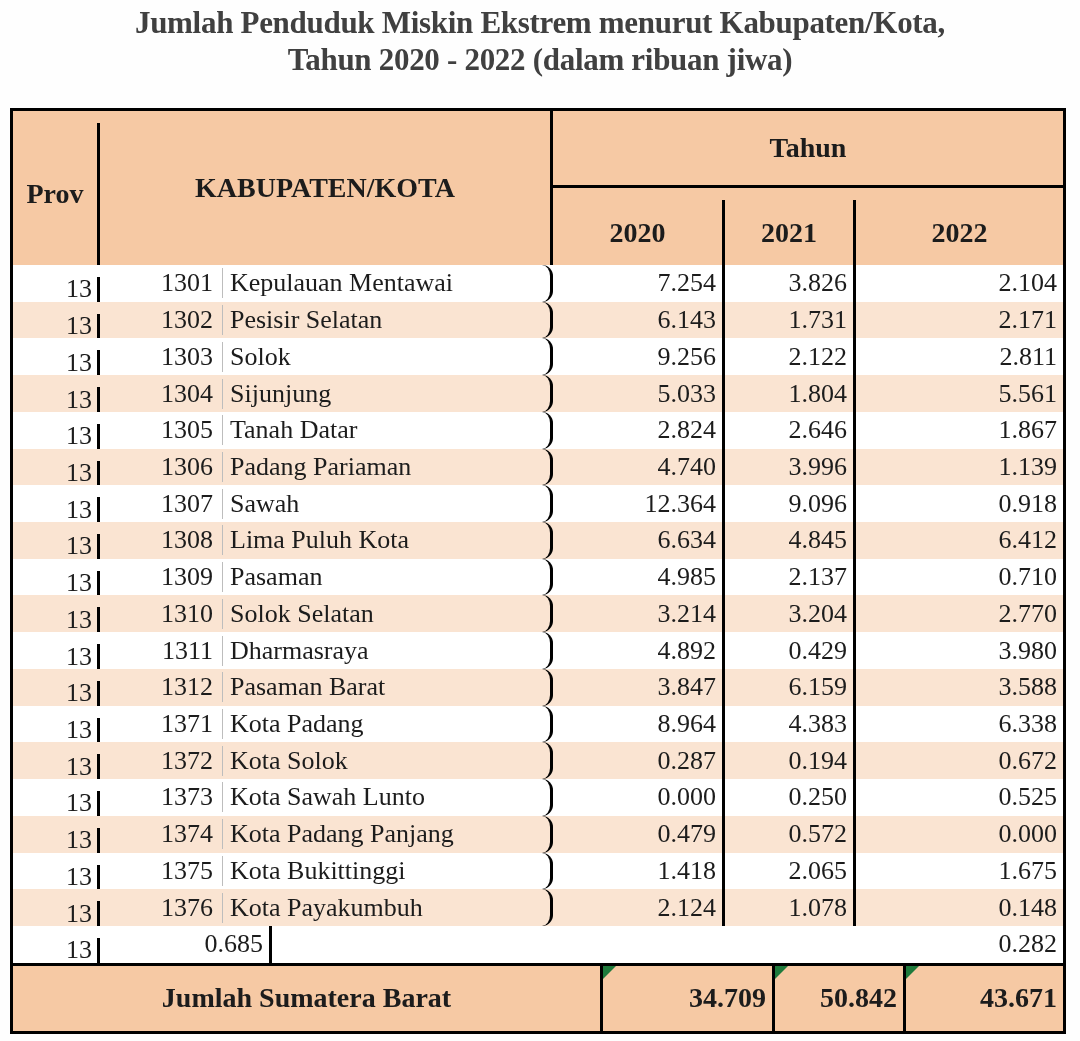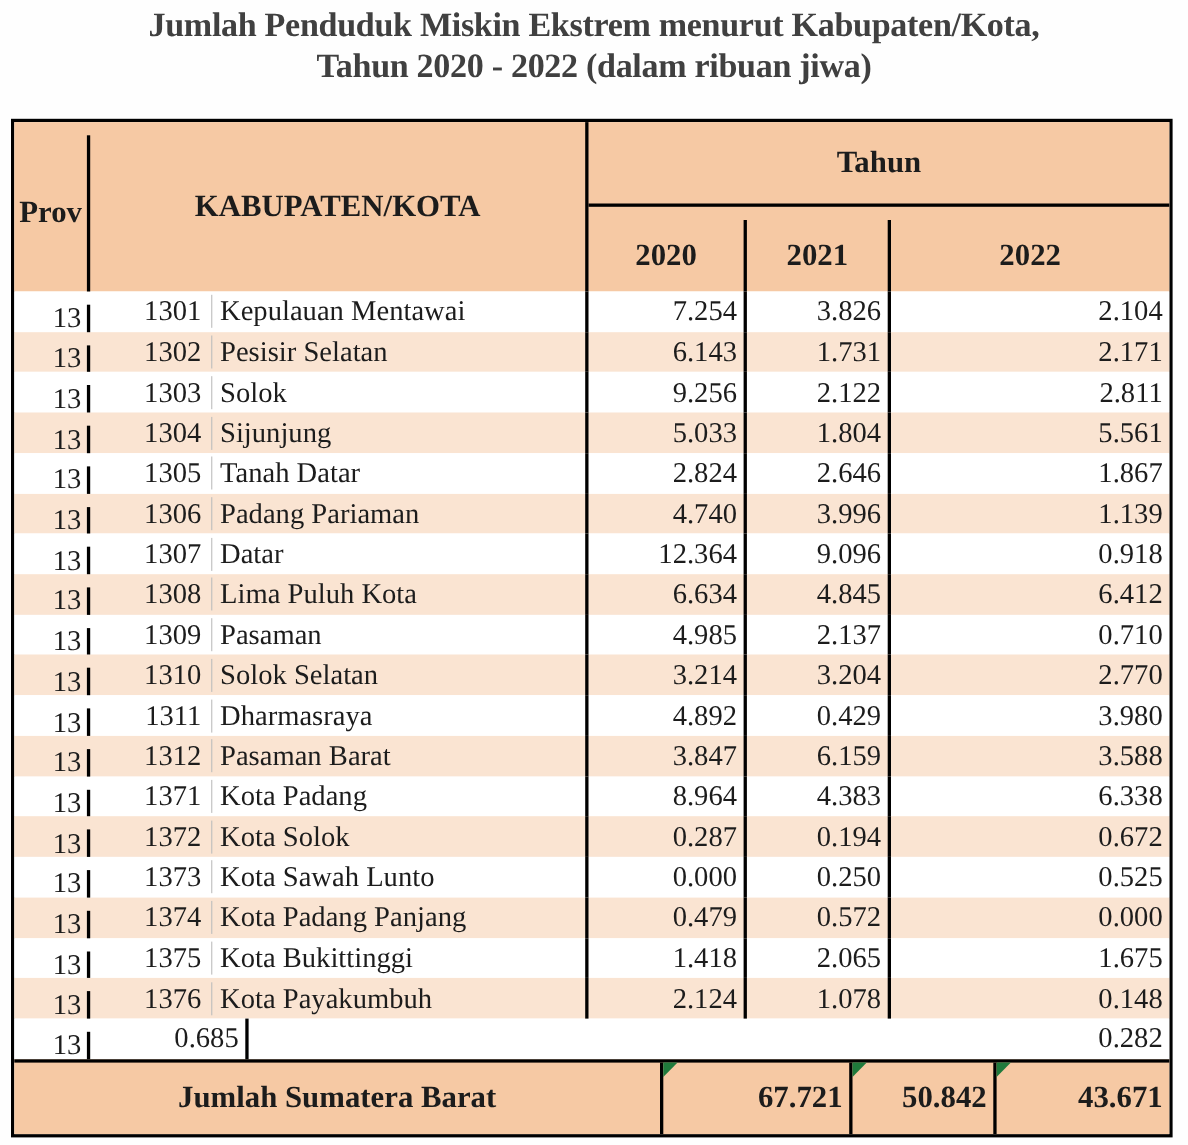--- a/index.html
+++ b/index.html
@@ -25,40 +25,40 @@
     font-size:31px;line-height:37px;letter-spacing:-0.3px;color:#404040;
   }
 
   .table{
     position:absolute;left:10px;top:108px;width:1056px;
     border:3px solid var(--border);background:#ffffff;box-sizing:border-box;
   }
   .cell{box-sizing:border-box;}
 
   
-  .c1{width:69px;border-right:3px solid var(--border);margin-top:12px;}
+  .c1{width:87px;border-right:3px solid var(--border);margin-top:12px;}
   .c2{width:453px;border-right:3px solid var(--border);}
-  .c3{width:144px;border-right:3px solid var(--border);}
+  .c3{width:172px;border-right:3px solid var(--border);}
   .c4{width:131px;border-right:3px solid var(--border);}
   .c5{flex:1;}
 
   
   .header-row{display:flex;height:154px;background:var(--header-bg);}
   .h-cell{display:flex;align-items:center;justify-content:center;font-weight:bold;font-size:28px;}
   .h-right{flex:1;display:flex;flex-direction:column;gap:12px;}
   .h-tahun{height:77px;border-bottom:3px solid var(--border);display:flex;align-items:center;justify-content:center;font-weight:bold;font-size:28px;box-sizing:border-box;}
   .h-years{flex:1;display:flex;}
   .h-year{display:flex;align-items:center;justify-content:center;font-weight:bold;font-size:28px;}
 
   
   .trow{display:flex;height:36.72px;background:#ffffff;}
   .trow.alt{background:var(--alt-row-bg);}
   .trow .cell{display:flex;align-items:center;font-size:26px;}
   .prov-cell{justify-content:flex-end;padding-right:5px;}
-  .kab-cell{padding:0;}
+  .kab-cell{padding:12px;border-radius:11px;}
   .code-sub{width:110px;display:flex;align-items:center;justify-content:flex-end;padding-right:9px;box-sizing:border-box;font-size:26px;}
   .name-sub{flex:1;border-left:1px solid var(--divider);display:flex;align-items:center;padding-left:7px;box-sizing:border-box;font-size:26px;}
   .num-cell{justify-content:flex-end;padding-right:6px;}
 
   
   .footer-row{display:flex;height:65px;border-top:3px solid var(--border);background:var(--footer-bg);font-weight:bold;}
   .f-label{width:590px;border-right:3px solid var(--border);display:flex;align-items:center;justify-content:center;font-size:28px;box-sizing:border-box;}
   .f-val{position:relative;display:flex;align-items:center;justify-content:flex-end;padding-right:6px;font-size:28px;box-sizing:border-box;}
   .f-c3{width:172px;border-right:3px solid var(--border);}
   .f-c4{width:131px;border-right:3px solid var(--border);}
@@ -155,21 +155,21 @@
         </div>
         <div class="cell c3 num-cell">4.740</div>
         <div class="cell c4 num-cell">3.996</div>
         <div class="cell c5 num-cell">1.139</div>
       </div>
 
       <div class="trow">
         <div class="cell c1 prov-cell">13</div>
         <div class="cell c2 kab-cell">
           <span class="code-sub">1307</span>
-          <span class="name-sub">Datar</span>
+          <span class="name-sub">Sawah</span>
         </div>
         <div class="cell c3 num-cell">12.364</div>
         <div class="cell c4 num-cell">9.096</div>
         <div class="cell c5 num-cell">0.918</div>
       </div>
 
       <div class="trow alt">
         <div class="cell c1 prov-cell">13</div>
         <div class="cell c2 kab-cell">
           <span class="code-sub">1308</span>
@@ -294,21 +294,21 @@
         <div class="cell c1 prov-cell">13</div>
         <div class="cell c3 num-cell">0.685</div>
         <div class="cell c5 num-cell">0.282</div>
       </div>
     </div>
 
     <div class="footer-row">
       <div class="cell f-label">Jumlah Sumatera Barat</div>
       <div class="cell f-val f-c3">
         <span class="flag"></span>
-        <span>67.721</span>
+        <span>34.709</span>
       </div>
       <div class="cell f-val f-c4">
         <span class="flag"></span>
         <span>50.842</span>
       </div>
       <div class="cell f-val f-c5">
         <span class="flag"></span>
         <span>43.671</span>
       </div>
     </div>

